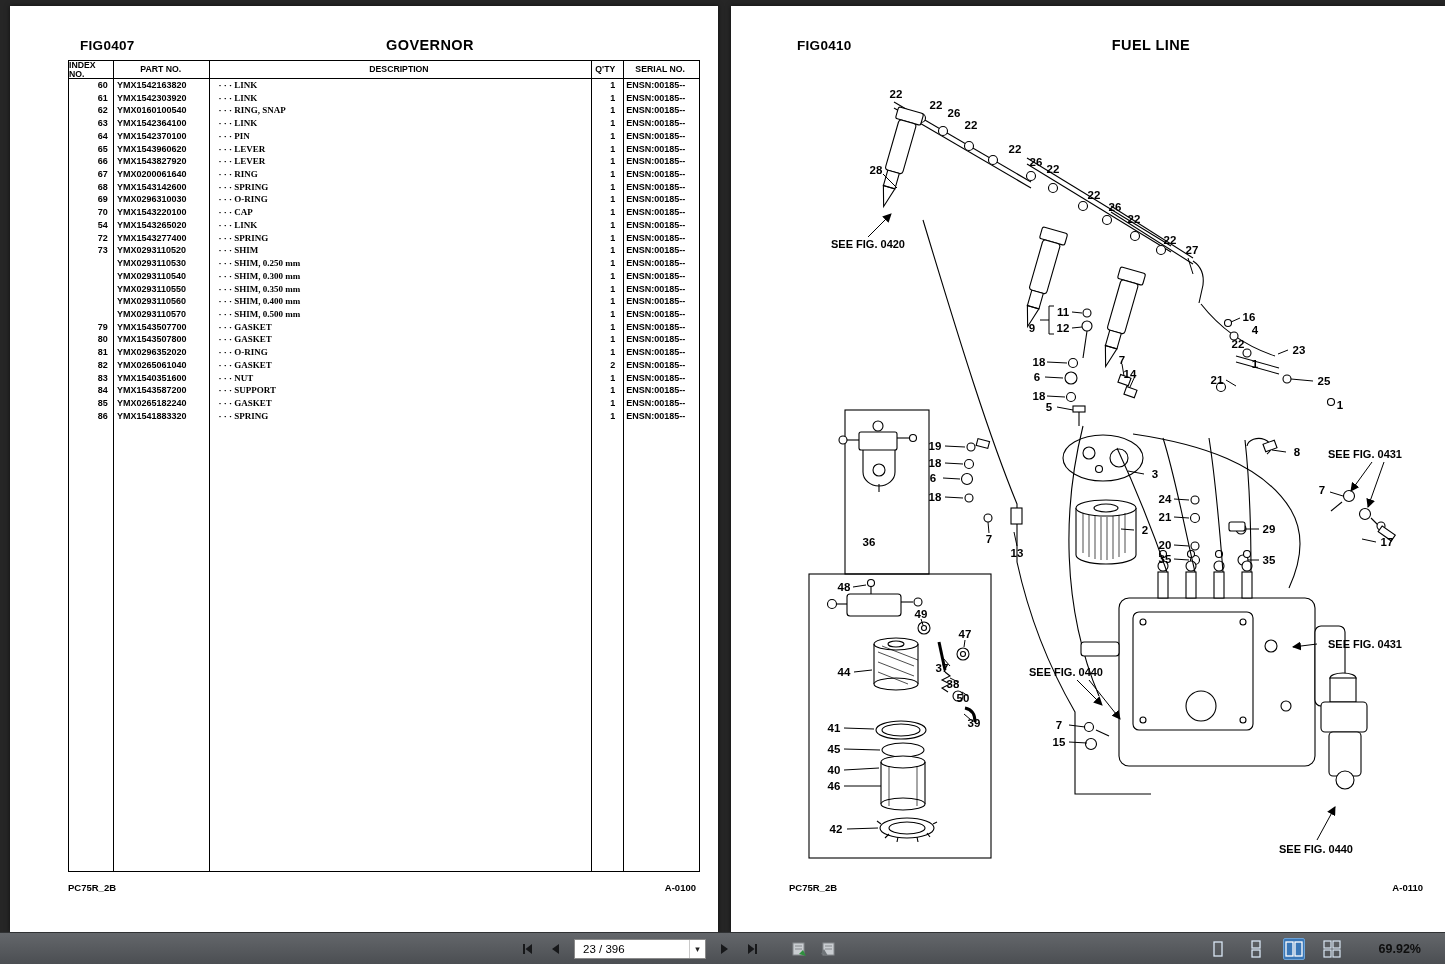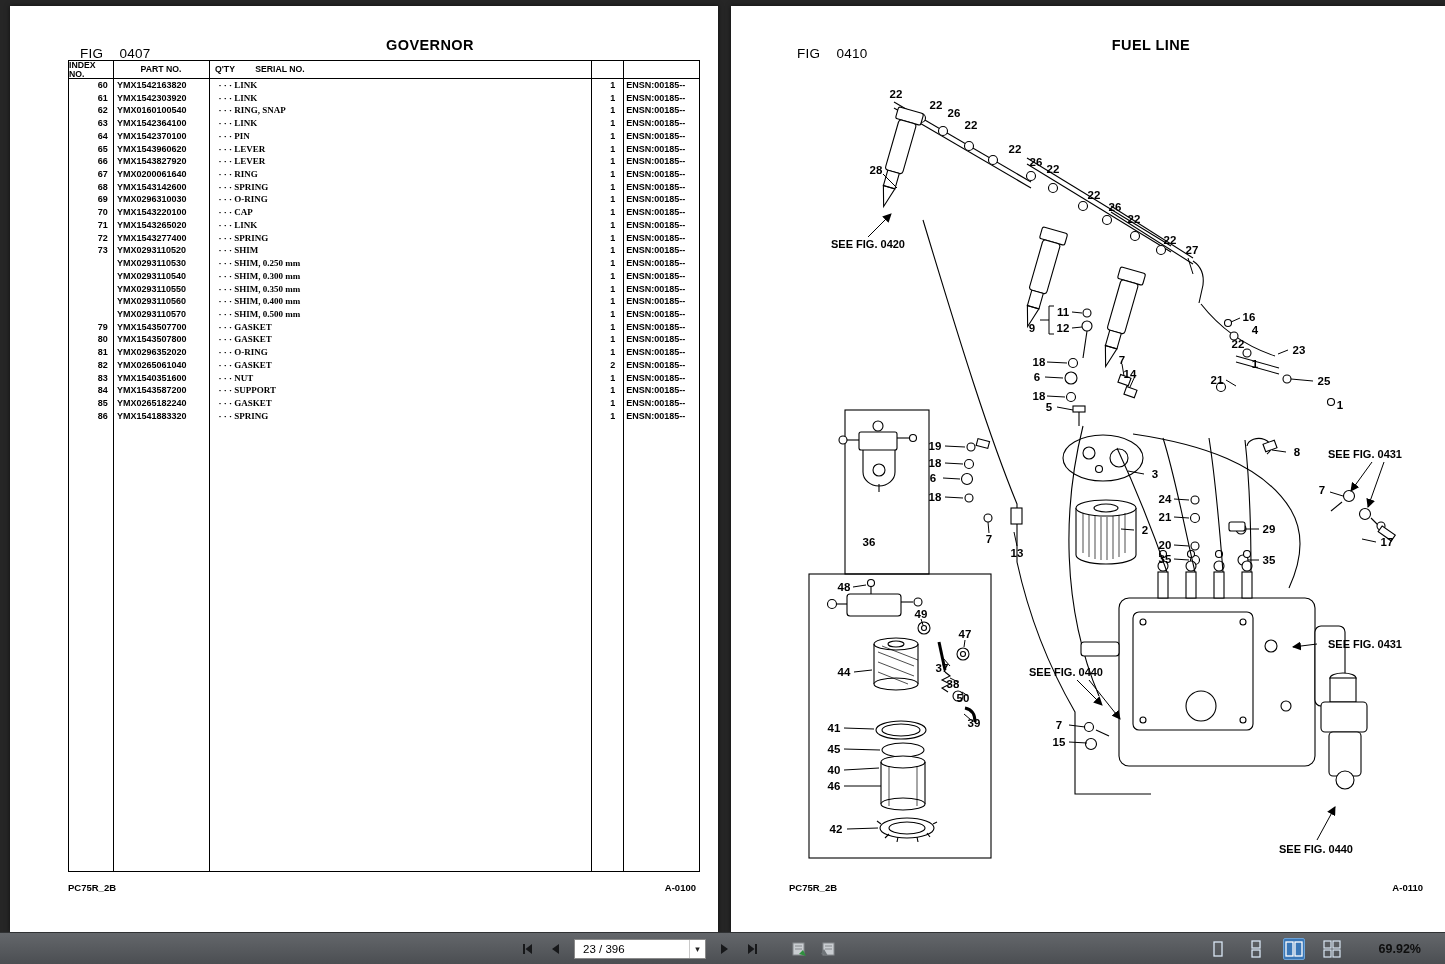--- a/index.html
+++ b/index.html
@@ -5,22 +5,22 @@
   * { margin:0; padding:0; box-sizing:border-box; }
   html,body { width:1445px; height:964px; overflow:hidden; background:#1f1f1f;
               font-family:"Liberation Sans","DejaVu Sans",sans-serif; }
   .screen { position:relative; width:1445px; height:964px; overflow:hidden; background:#262626; }
   .canvas { position:absolute; left:0; top:0; right:0; bottom:32px; background:#262626; }
 
   .page { position:absolute; top:6px; height:926px; background:#ffffff; box-shadow:0 0 5px rgba(0,0,0,.6); }
   .page-left  { left:10px;  width:708px; }
   .page-right { left:731px; width:714px; }
 
-  .fig-row { position:absolute; top:40px; display:flex; gap:16px;
-             font-size:13.5px; font-weight:normal; color:#000; letter-spacing:.3px; }
+  .fig-row { position:absolute; top:32px; display:flex; 
+             font-size:13.5px; font-weight:bold; color:#000; letter-spacing:.3px; }
   .page-left  .fig-row { left:70px; }
   .page-right .fig-row { left:66px; }
   .page-title { position:absolute; top:31px; left:126px; width:588px; text-align:center;
                 font-size:14.5px; font-weight:bold; color:#000; letter-spacing:.4px; }
 
   
   .ptable { position:absolute; left:58px; top:54px; width:632px; height:812px;
             border:1px solid #000; color:#000; }
   .colsep { position:absolute; top:0; bottom:0; width:0; border-left:1px solid #000; }
   .cs1{left:44px;} .cs2{left:140px;} .cs3{left:522px;} .cs4{left:554px;}
@@ -82,20 +82,21 @@
       <div class="page-title">GOVERNOR</div>
 
       <div class="ptable">
         <div class="colsep cs1"></div>
         <div class="colsep cs2"></div>
         <div class="colsep cs3"></div>
         <div class="colsep cs4"></div>
         <div class="phead">
           <span class="pcell c0">INDEX NO.</span>
           <span class="pcell c1">PART NO.</span>
+          <span class="pcell c2">DESCRIPTION</span>
           <span class="pcell c3">Q'TY</span>
           <span class="pcell c4">SERIAL NO.</span>
         </div>
         <div>
             <div class="prow">
               <span class="pcell c0">60</span>
               <span class="pcell c1">YMX1542163820</span>
               <span class="pcell c2">· · ·  LINK</span>
               <span class="pcell c3">1</span>
               <span class="pcell c4">ENSN:00185--</span>
@@ -164,21 +165,21 @@
               <span class="pcell c4">ENSN:00185--</span>
             </div>
             <div class="prow">
               <span class="pcell c0">70</span>
               <span class="pcell c1">YMX1543220100</span>
               <span class="pcell c2">· · ·  CAP</span>
               <span class="pcell c3">1</span>
               <span class="pcell c4">ENSN:00185--</span>
             </div>
             <div class="prow">
-              <span class="pcell c0">71</span>
+              <span class="pcell c0">54</span>
               <span class="pcell c1">YMX1543265020</span>
               <span class="pcell c2">· · ·  LINK</span>
               <span class="pcell c3">1</span>
               <span class="pcell c4">ENSN:00185--</span>
             </div>
             <div class="prow">
               <span class="pcell c0">72</span>
               <span class="pcell c1">YMX1543277400</span>
               <span class="pcell c2">· · ·  SPRING</span>
               <span class="pcell c3">1</span>

